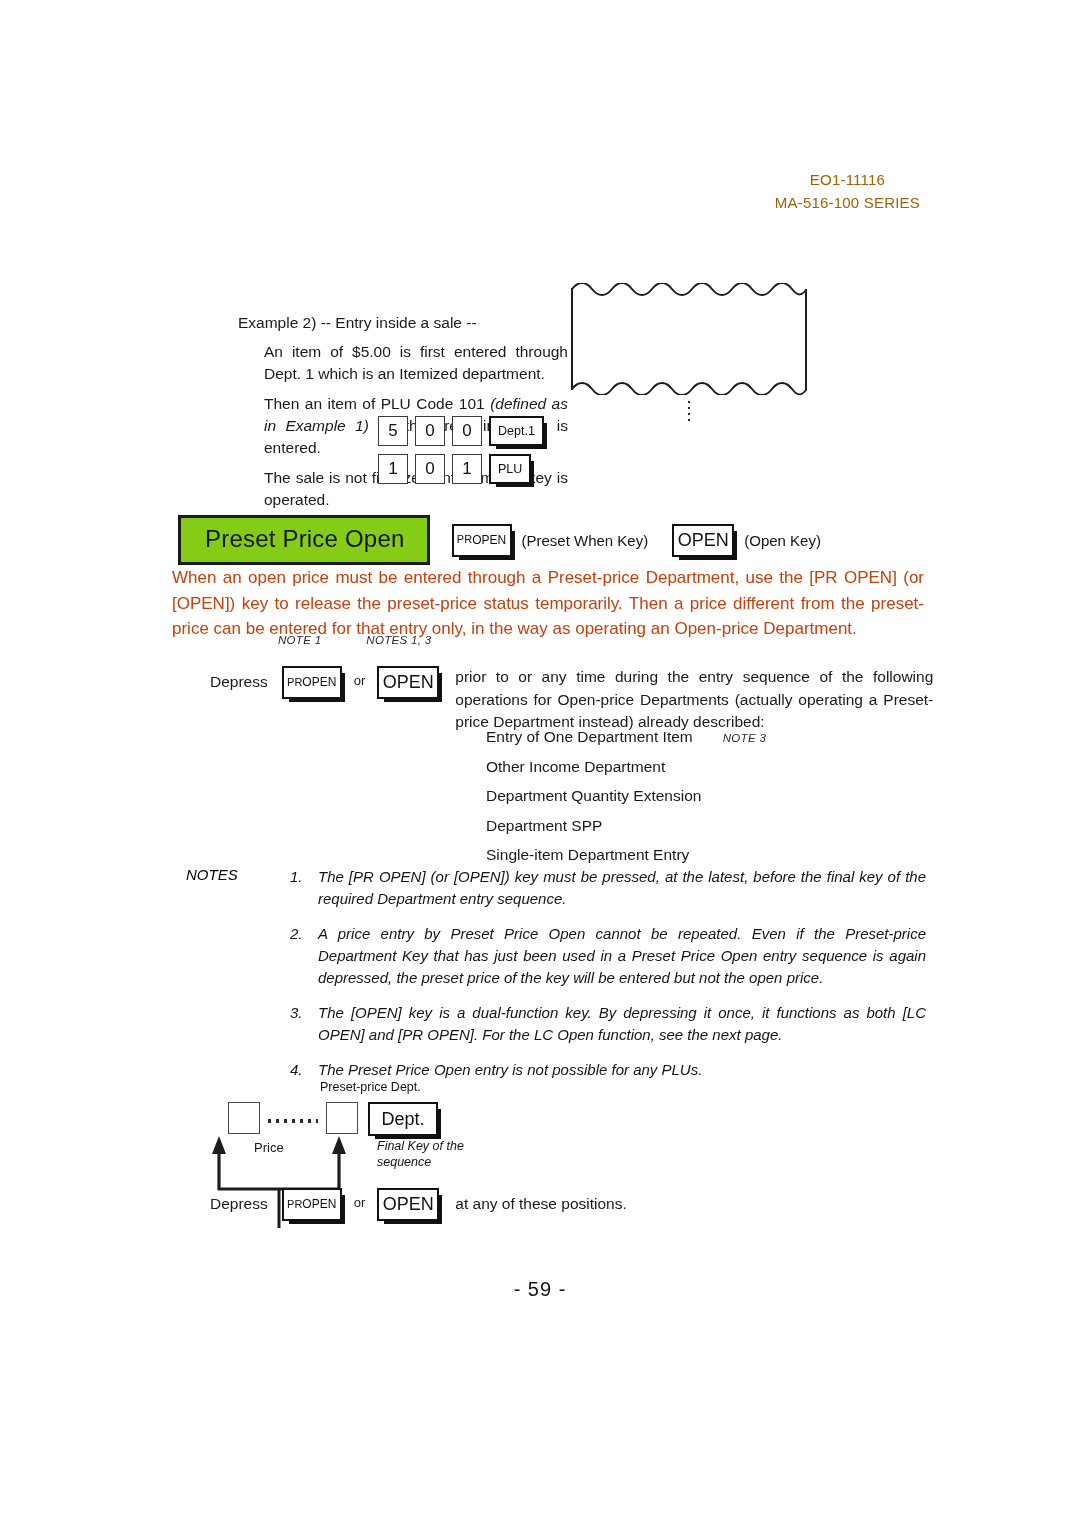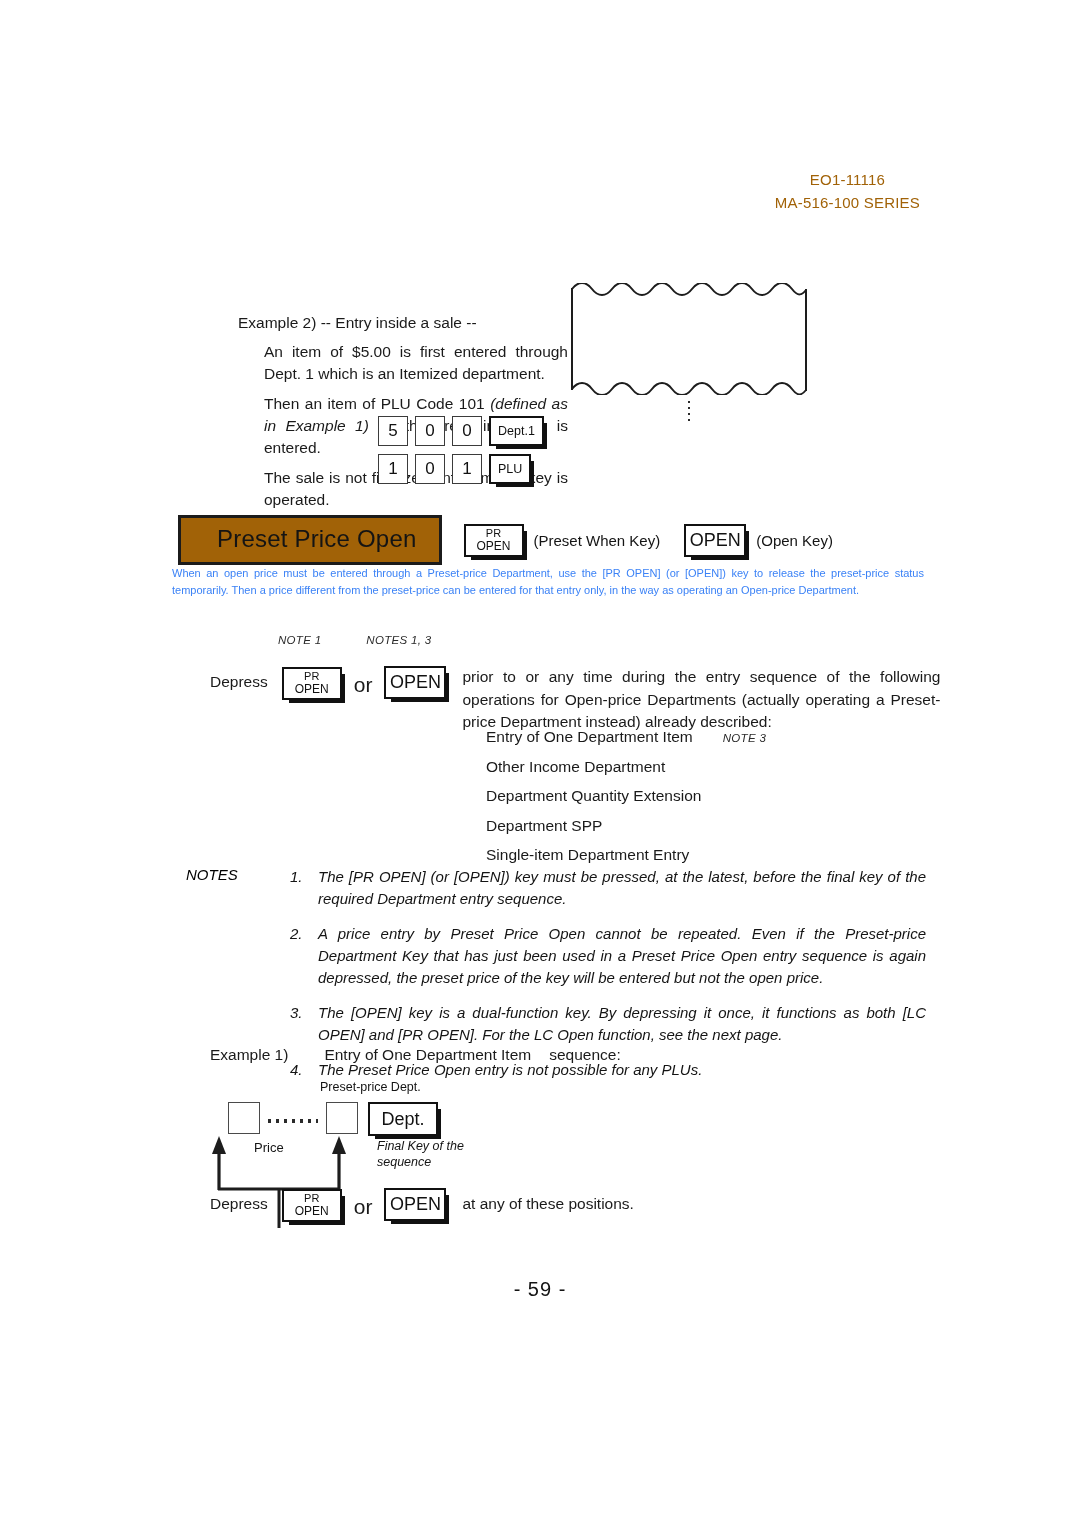--- a/index.html
+++ b/index.html
@@ -123,45 +123,45 @@
 
   
   .section-head {
     position: absolute;
     left: 178px;
     top: 515px;
     display: flex;
     align-items: center;
   }
   .title-box {
-    background: #a16207;
+    background: #84cc16;
     border: 3px solid #1b1b1b;
-    padding: 7px 22px 9px 36px;
+    padding: 7px 22px 9px 24px;
     font-size: 24px;
     color: #141414;
     letter-spacing: 0.2px;
   }
   .head-key-group {
     display: flex;
     align-items: center;
     margin-left: 22px;
     gap: 10px;
   }
   .head-caption { font-size: 15px; color: #141414; }
 
   
   .intro {
     position: absolute;
     left: 172px;
     top: 565px;
     width: 752px;
-    font-size: 11px;
+    font-size: 17px;
     line-height: 1.50;
     text-align: justify;
-    color: #3b82f6;
+    color: #c2410c;
   }
 
   
   .note-tags {
     position: absolute;
     left: 278px;
     top: 634px;
     font-size: 11.5px;
     font-style: italic;
     color: #2a2a2a;
@@ -172,29 +172,29 @@
 
   
   .depress-row {
     position: absolute;
     left: 210px;
     top: 666px;
     display: flex;
     align-items: flex-start;
   }
   .depress-word { font-size: 15.5px; padding-top: 7px; }
-  .or-word { font-size: 21px; padding: 7px 12px 0 12px; }
+  .or-word { font-size: 13px; padding: 7px 12px 0 12px; }
   .depress-text {
     width: 478px;
     margin-left: 16px;
     font-size: 15.5px;
     line-height: 1.46;
     text-align: justify;
   }
-  .key-pr { width: 60px; height: 33px; flex-direction: column; line-height: 1.06; }
+  .key-pr { width: 60px; height: 33px; flex-direction: row; line-height: 1.06; }
   .key-pr .l1 { font-size: 11px; }
   .key-pr .l2 { font-size: 12px; }
   .key-open { width: 62px; height: 33px; font-size: 18px; }
 
   
   .op-list {
     position: absolute;
     left: 486px;
     top: 729px;
     font-size: 15.5px;
@@ -454,23 +454,20 @@
         <span class="note-num">3.</span>
         <span class="note-body">The [OPEN] key is a dual-function key. By depressing it once, it functions as both [LC OPEN] and [PR OPEN]. For the LC Open function, see the next page.</span>
       </div>
       <div class="note-item">
         <span class="note-num">4.</span>
         <span class="note-body">The Preset Price Open entry is not possible for any PLUs.</span>
       </div>
     </div>
   </div>
 
-  <div class="ex1-title">
-    <span>Example 1)</span><span class="gap1"></span><span>Entry of One Department Item</span><span class="gap2"></span><span>sequence:</span>
-  </div>
 
   <div class="diagram">
     <div class="lbl-preset">Preset-price Dept.</div>
 
     <div class="dia-boxes">
       <span class="empty-box"></span>
       <span class="dots"></span>
       <span class="empty-box"></span>
       <span class="key-wrap">
         <span class="key key-dept">Dept.</span>

